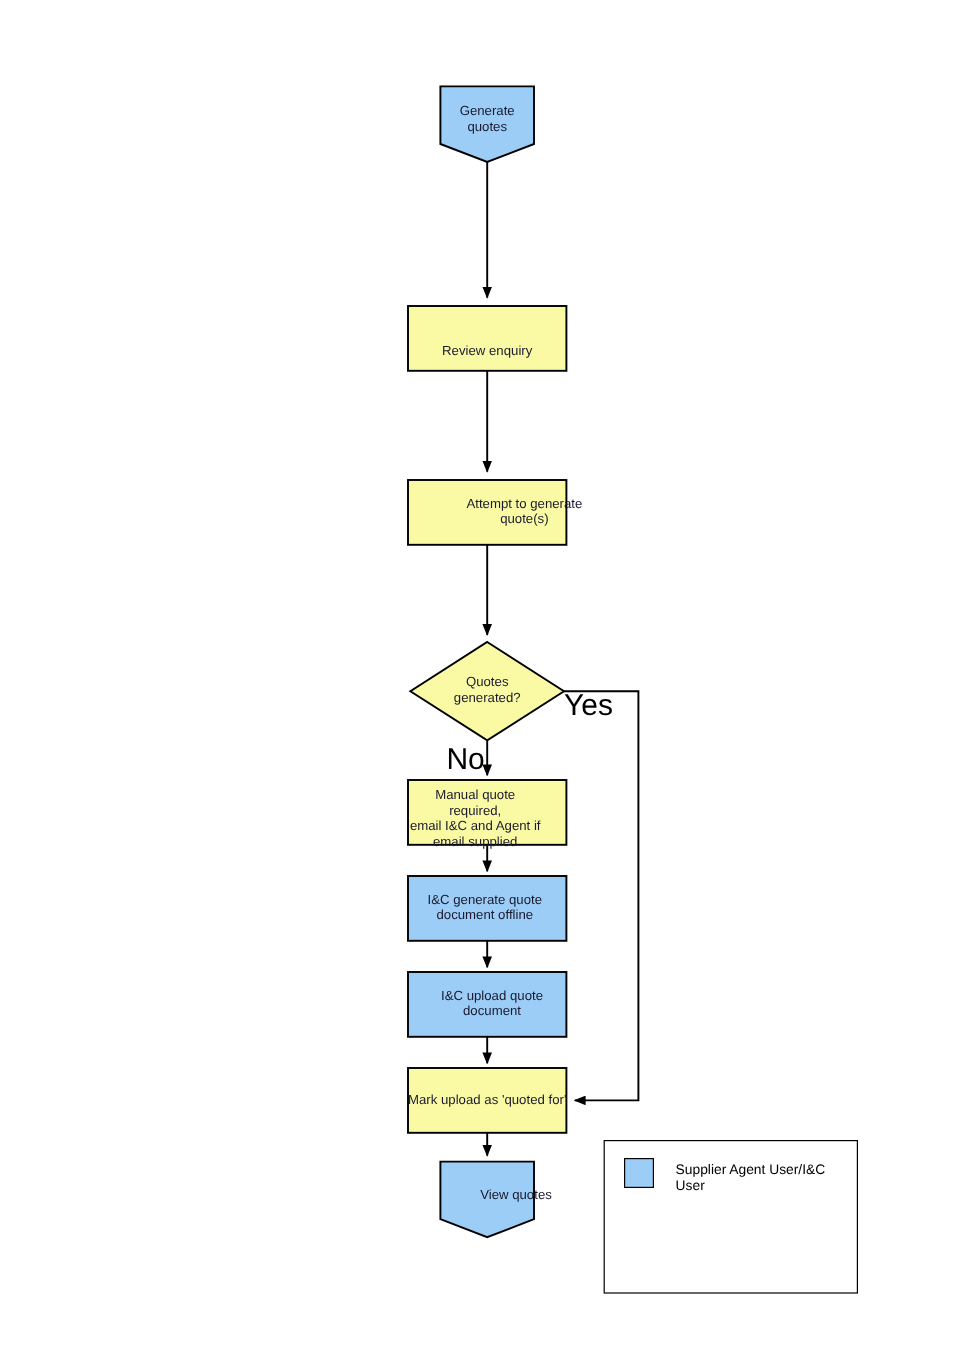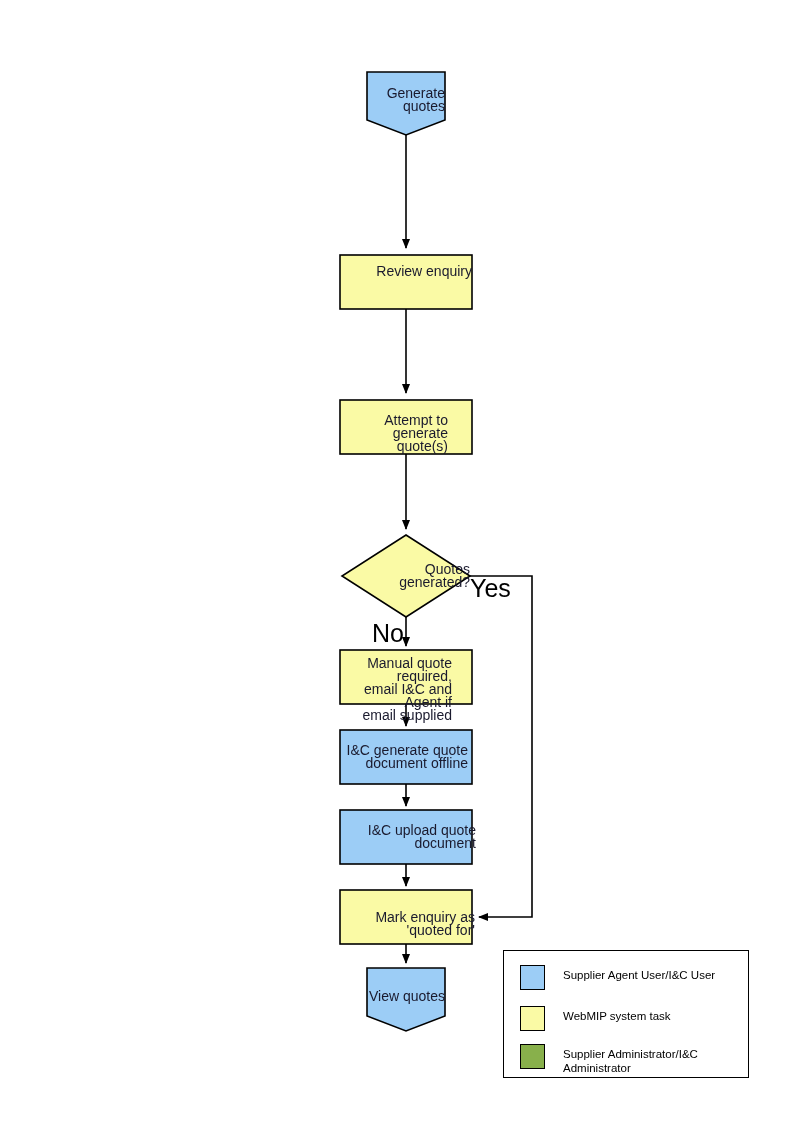--- a/index.html
+++ b/index.html
@@ -21,40 +21,40 @@
     height: 1123px;
   }
   .flow-svg {
     position: absolute;
     left: 0; top: 0;
     width: 794px;
     height: 1123px;
   }
   .node-label {
     position: absolute;
-    text-align: right;
+    text-align: center;
     font-family: "Liberation Sans", sans-serif;
-    font-size: 14px;
+    font-size: 11px;
     line-height: 13px;
     color: #1a1a2e;
     pointer-events: none;
     white-space: pre-line;
   }
   .branch-label {
     position: absolute;
     font-family: "Liberation Sans", sans-serif;
     font-size: 25px;
     line-height: 25px;
     color: #000000;
   }
   .legend-box {
     position: absolute;
     left: 503px;
     top: 950px;
-    width: 246px;
+    width: 212px;
     height: 128px;
     border: 1.5px solid #000000;
     background: #ffffff;
     box-sizing: border-box;
   }
   .legend-row {
     position: absolute;
     display: flex;
     align-items: flex-start;
     left: 16px;
@@ -141,55 +141,46 @@
       <rect x="340" y="890" width="132" height="54" fill="#FAFAA5" stroke="#000000" stroke-width="1.6"></rect>
     </g>
     <g>
       <polygon points="367,968 445,968 445,1016 406,1031 367,1016" fill="#9CCDF6" stroke="#000000" stroke-width="1.6"></polygon>
     </g>
   </svg>
 
   <div class="node-label" style="left:367px; top:87px; width:78px;">Generate
 quotes</div>
 
-  <div class="node-label" style="left:340px; top:265px; width:132px;">Review enquiry</div>
+  <div class="node-label" style="left:340px; top:287px; width:132px;">Review enquiry</div>
 
-  <div class="node-label" style="left:340px; top:414px; width:108px;">Attempt to generate
+  <div class="node-label" style="left:340px; top:414px; width:108px;padding-left:43px;">Attempt to generate
 quote(s)</div>
 
   <div class="node-label" style="left:342px; top:563px; width:128px;">Quotes
 generated?</div>
 
   <div class="node-label" style="left:340px; top:657px; width:112px;">Manual quote required,
 email I&amp;C and Agent if
 email supplied</div>
 
   <div class="node-label" style="left:340px; top:744px; width:128px;">I&amp;C generate quote
 document offline</div>
 
   <div class="node-label" style="left:344px; top:824px; width:132px;">I&amp;C upload quote
 document</div>
 
-  <div class="node-label" style="left:337px; top:911px; width:138px;">Mark enquiry as 'quoted for'</div>
+  <div class="node-label" style="left:337px; top:911px; width:138px;">Mark upload as 'quoted for'</div>
 
-  <div class="node-label" style="left:367px; top:990px; width:78px;">View quotes</div>
+  <div class="node-label" style="left:367px; top:990px; width:78px;padding-left:24px;">View quotes</div>
 
   <div class="branch-label" style="left:470px; top:576px;text-align:center;">Yes</div>
 
   <div class="branch-label" style="left:372px; top:621px;">No</div>
 
   <div class="legend-box">
     <div class="legend-row" style="top:14px;">
       <span class="legend-swatch" style="background:#9CCDF6;"></span>
       <span class="legend-text">Supplier Agent User/I&amp;C User</span>
     </div>
-    <div class="legend-row" style="top:55px;">
-      <span class="legend-swatch" style="background:#FAFAA5;"></span>
-      <span class="legend-text">WebMIP system task</span>
-    </div>
-    <div class="legend-row" style="top:93px;">
-      <span class="legend-swatch" style="background:#88B04B;"></span>
-      <span class="legend-text">Supplier Administrator/I&amp;C
-Administrator</span>
-    </div>
   </div>
 
 </div>
 
 </body></html>

